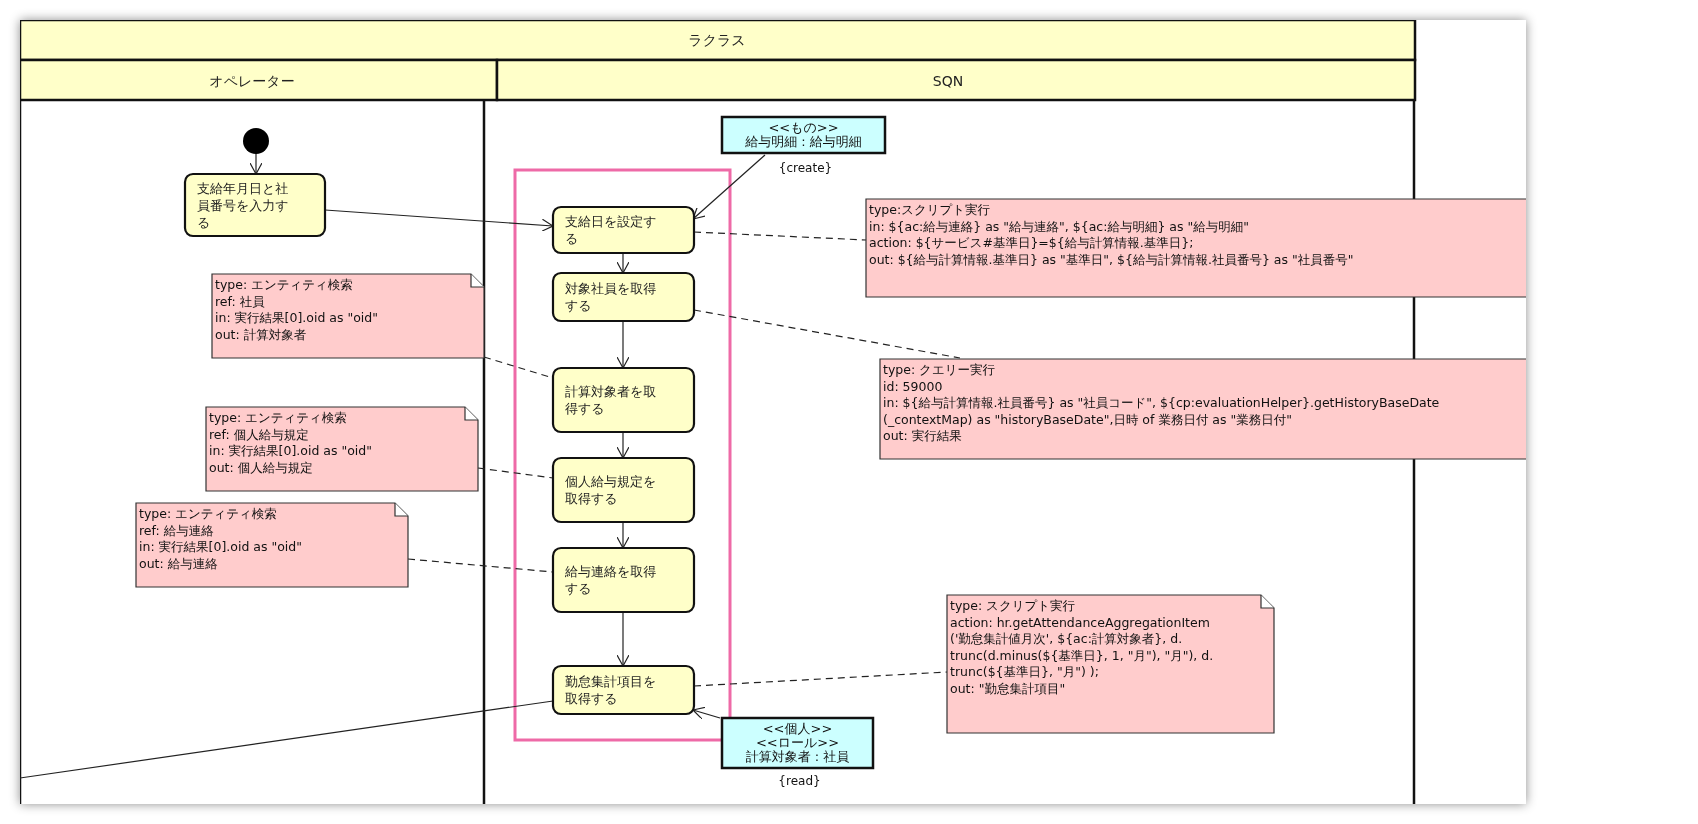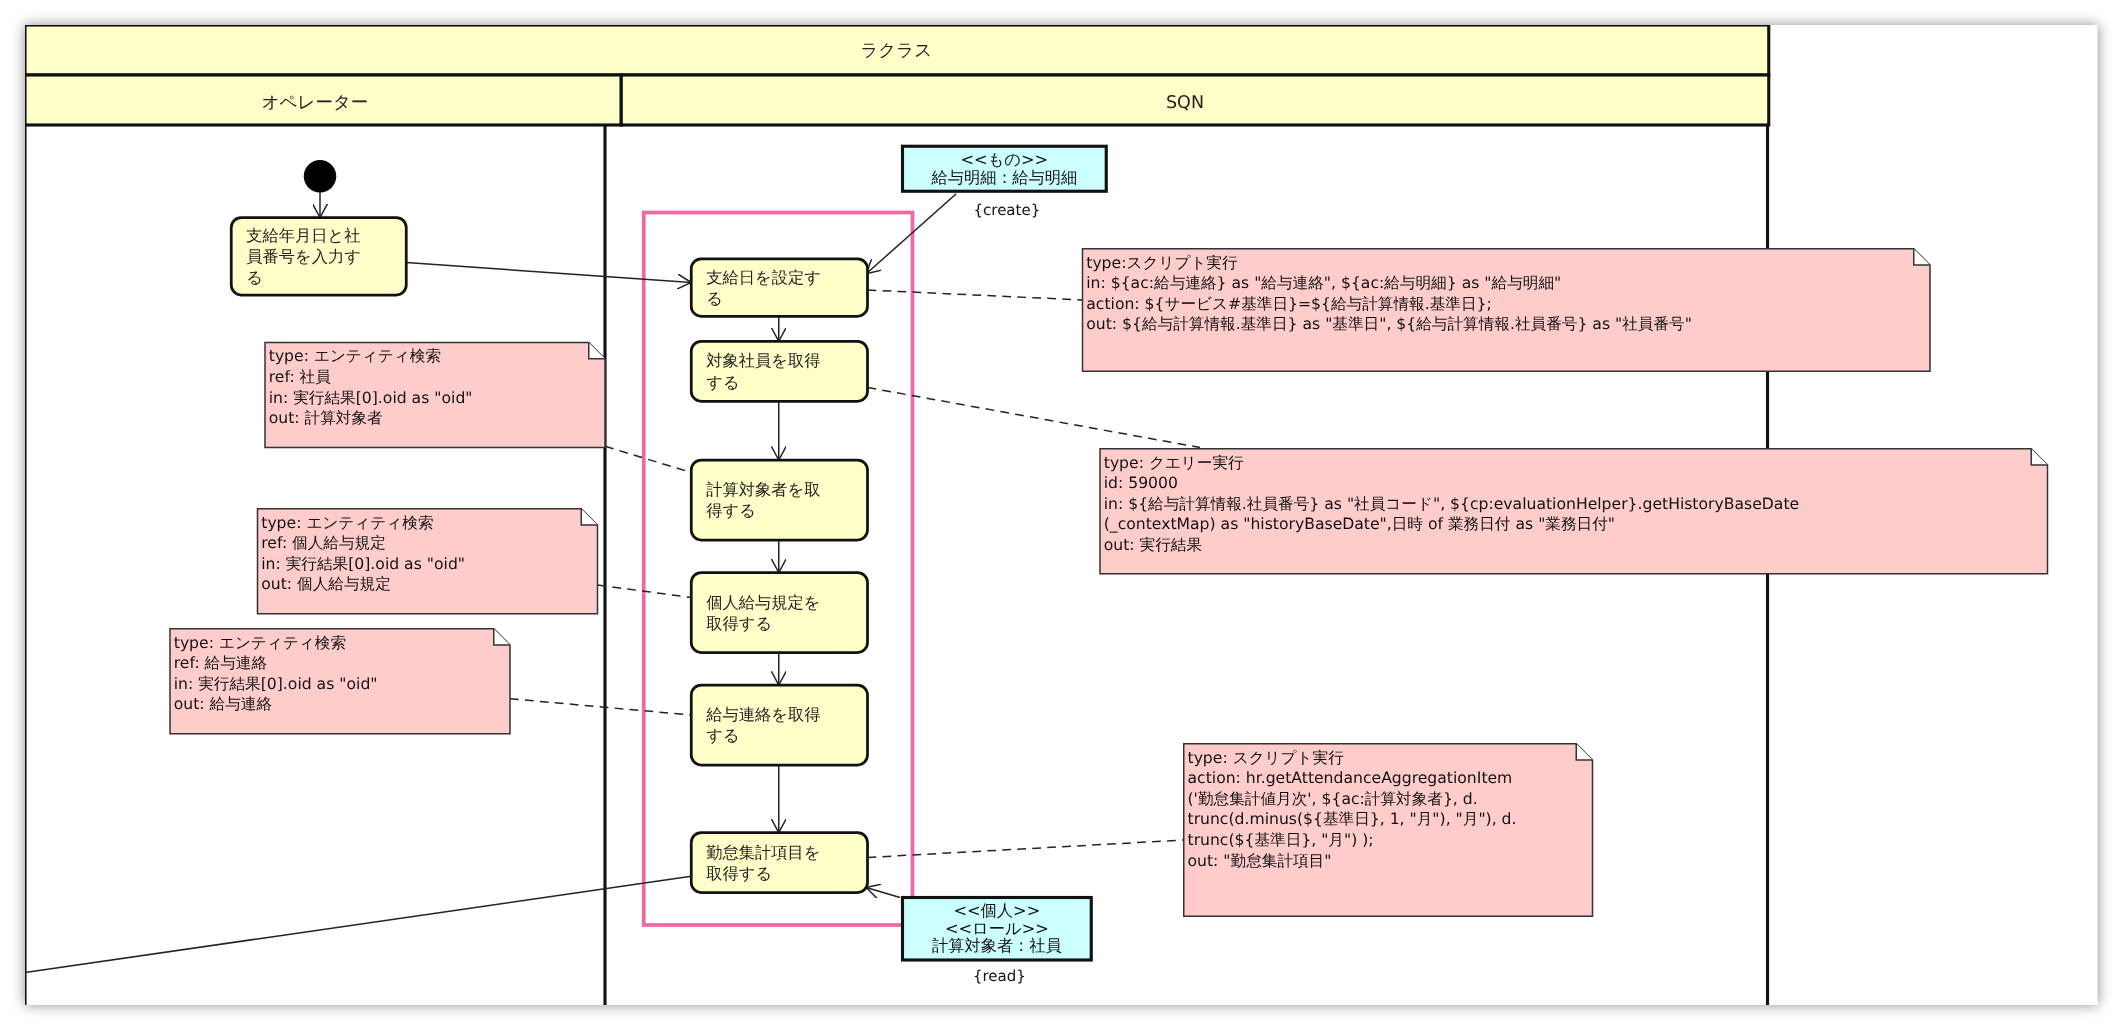--- a/index.html
+++ b/index.html
@@ -1,19 +1,19 @@
 <!DOCTYPE html>
 <html><head>
 <meta charset="utf-8">
 <style>
   html, body { margin: 0; padding: 0; background: #ffffff; }
   body { width: 1698px; height: 824px; position: relative; overflow: hidden;
          font-family: "DejaVu Sans", "Liberation Sans", sans-serif; }
   #page {
-    position: absolute; left: 20px; top: 20px; width: 1658px; height: 784px;
+    position: absolute; left: 20px; top: 20px; width: 1506px; height: 784px;
     background: #ffffff; box-shadow: 0 0 10px rgba(0,0,0,0.45); overflow: hidden;
   }
   #diagram { position: absolute; left: 0; top: 0; }
   .lane-title { font-size: 14px; fill: #222; }
   .node-text { font-size: 13px; fill: #222; }
   .note-text { font-size: 12.5px; fill: #111; }
   .obj-text { font-size: 13px; fill: #111; }
   .constraint { font-size: 12px; fill: #111; }
 </style>
 </head>

